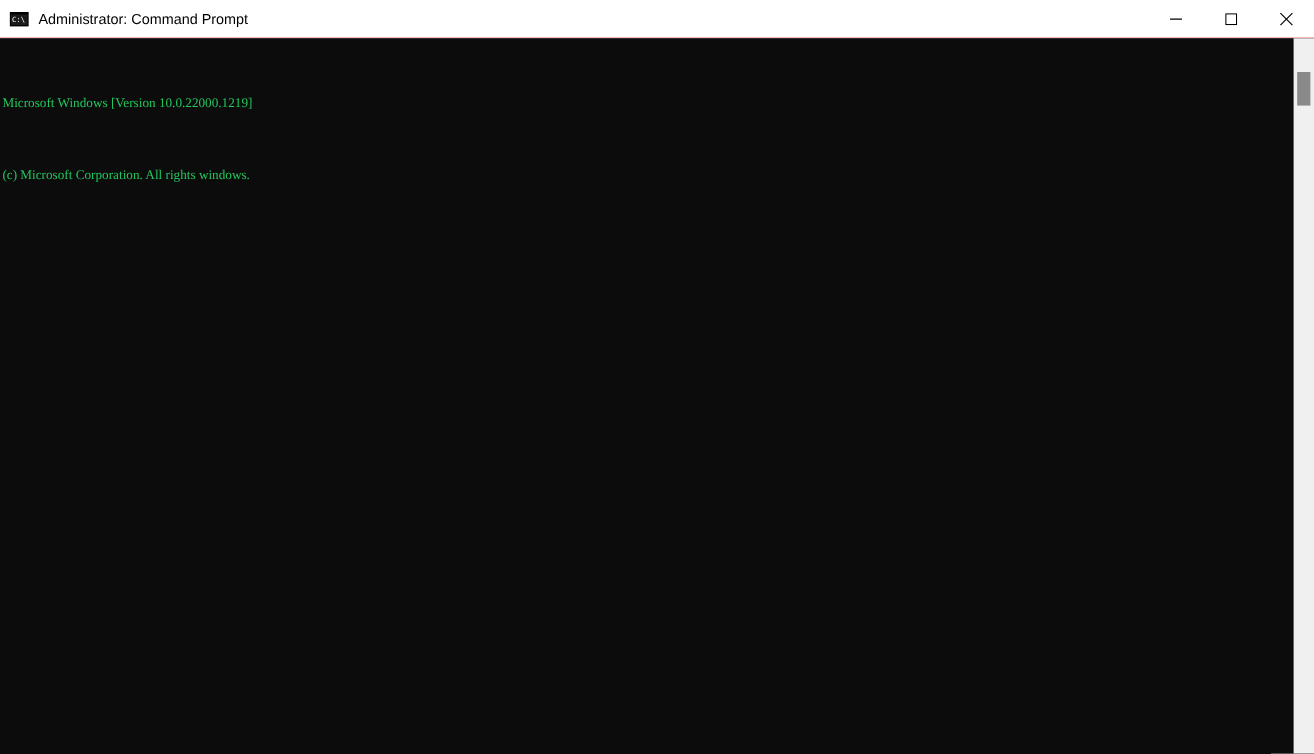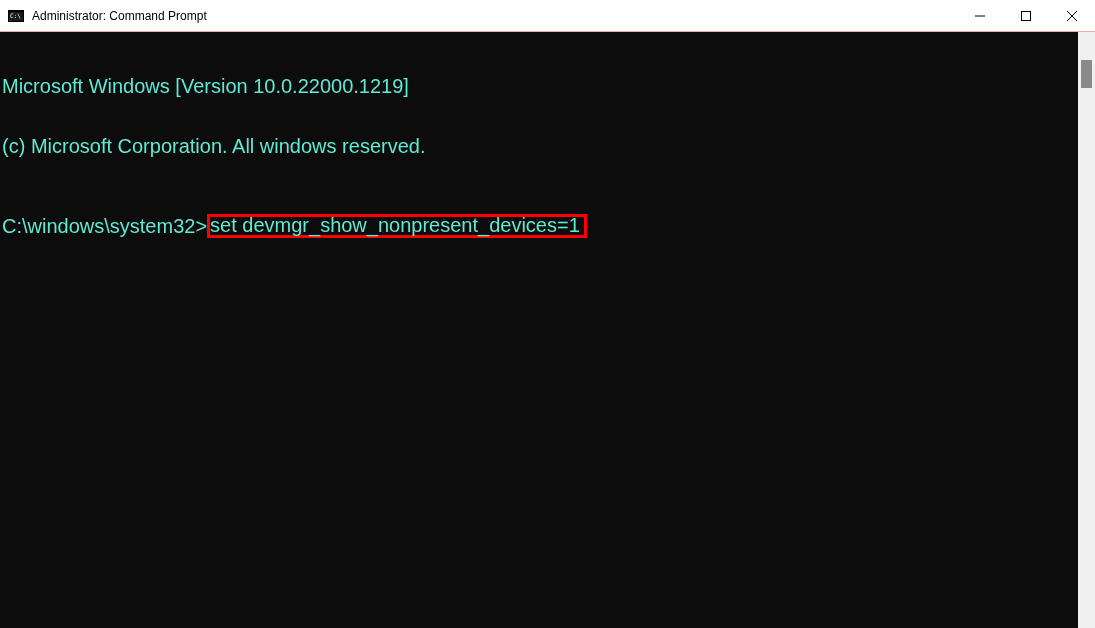--- a/index.html
+++ b/index.html
@@ -52,23 +52,23 @@
     .win-btn.close svg { width: 12px; height: 12px; }
     .content-wrap {
       flex: 1 1 auto;
       display: flex;
       background: #0c0c0c;
       position: relative;
     }
     .terminal {
       flex: 1 1 auto;
       background: #0c0c0c;
-      color: #5eead4;
-      font-family: Liberation Sans, sans-serif;
-      font-size: 20px;
+      color: #22c55e;
+      font-family: Liberation Serif, serif;
+      font-size: 11px;
       line-height: 20px;
       padding: 4px 0 0 0;
       white-space: pre;
       position: relative;
     }
     .line { padding-left: 2px; }
     .prompt-row {
       position: relative;
       display: flex;
       margin-top: 20px;
@@ -140,23 +140,20 @@
           <line x1="1" y1="1" x2="11" y2="11" stroke="#000" stroke-width="1"></line>
           <line x1="11" y1="1" x2="1" y2="11" stroke="#000" stroke-width="1"></line>
         </svg>
     </div>
   </div>
 </div>
 
 <div class="content-wrap">
   <div class="terminal">
     <div class="line">Microsoft Windows [Version 10.0.22000.1219]</div>
-    <div class="line">(c) Microsoft Corporation. All windows reserved.</div>
-    <div class="prompt-row">
-      <span class="prompt-text">C:\windows\system32&gt;</span><span class="cmd-highlight"><span>set devmgr_show_nonpresent_devices=1</span></span>
-    </div>
+    <div class="line">(c) Microsoft Corporation. All rights windows.</div>
   </div>
   <div class="scrollbar">
     <div class="scroll-btn up"></div>
     <div class="scroll-thumb"></div>
     <div class="scroll-btn down"></div>
   </div>
 </div>
 
 </body></html>

